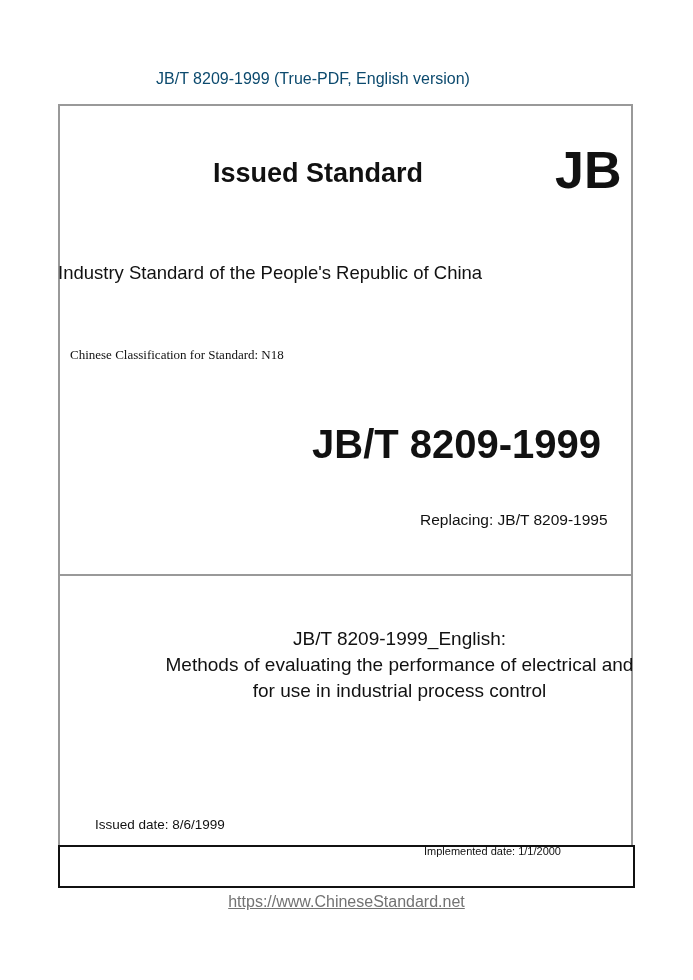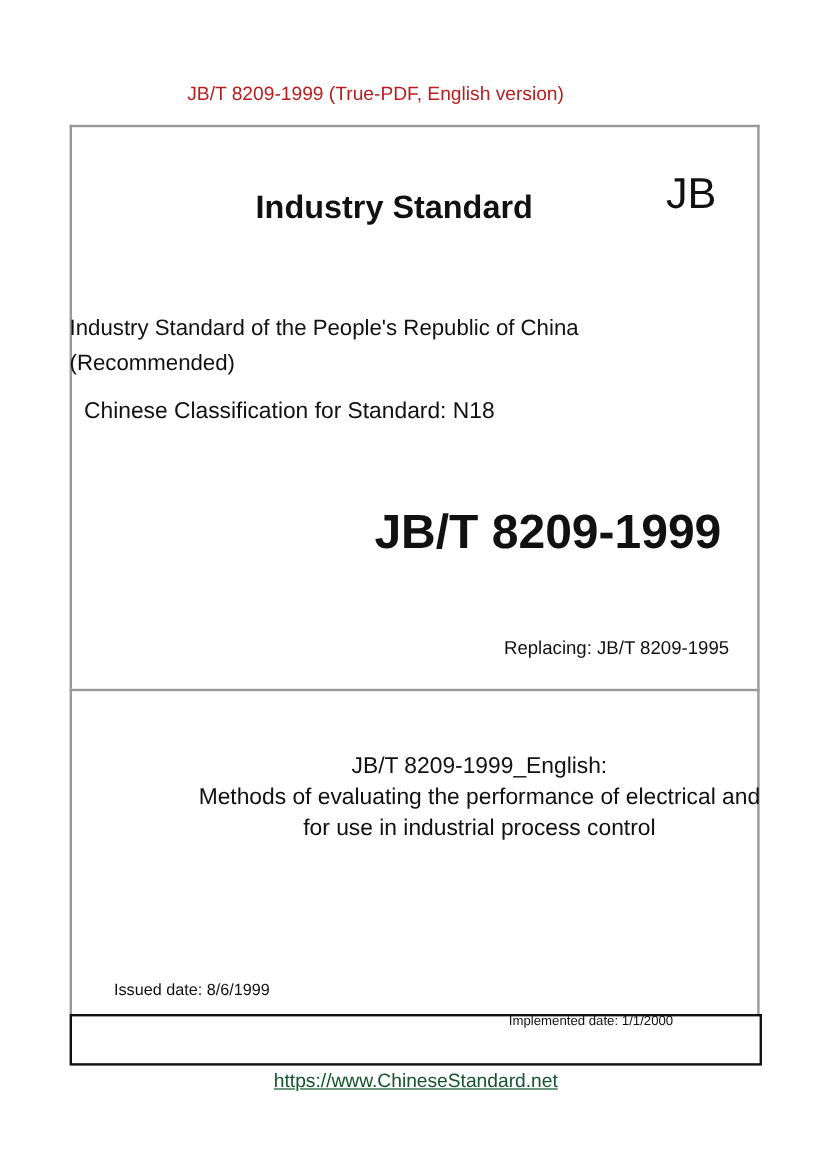--- a/index.html
+++ b/index.html
@@ -1,55 +1,54 @@
 <!DOCTYPE html>
 <html><head>
   <meta charset="utf-8">
   <style>
     html, body { margin: 0; padding: 0; background: #ffffff; }
     body { width: 693px; height: 980px; position: relative; overflow: hidden;
       font-family: "Liberation Sans", sans-serif; color: #111; }
     .header-line { position: absolute; top: 70px; left: 0; width: 626px; text-align: center;
-      font-size: 16px; color: #b91c1c; }
+      font-size: 16px; color: #0c4a6e; }
     .frame { position: absolute; left: 58px; top: 104px; width: 575px; height: 470px;
       border: 2px solid #999; border-bottom: none; box-sizing: border-box; }
     .frame2 { position: absolute; left: 58px; top: 574px; width: 575px; height: 272px;
       border: 2px solid #999; border-bottom: none; box-sizing: border-box; }
     .blackbox { position: absolute; left: 58px; top: 845px; width: 577px; height: 43px;
       border: 2px solid #111; box-sizing: border-box; }
     .title-cs { position: absolute; top: 158px; left: 213px; font-size: 27px; font-weight: bold; }
-    .title-jb { position: absolute; top: 140px; left: 555px; font-size: 36px; font-weight: normal; }
+    .title-jb { position: absolute; top: 140px; left: 555px; font-size: 52px; font-weight: bold; }
     .industry { position: absolute; top: 258px; left: 58px; width: 575px; 
       font-size: 18.5px; line-height: 29px; }
-    .classif { position: absolute; top: 332px; left: 70px; font-size: 19px; }
+    .classif { position: absolute; top: 347px; left: 70px; font-size: 13px; font-family: Liberation Serif, serif; }
     .std-no { position: absolute; top: 422px; left: 312px; font-size: 40px; font-weight: bold; }
-    .replacing { position: absolute; top: 532px; left: 420px; font-size: 15.5px; }
+    .replacing { position: absolute; top: 511px; left: 420px; font-size: 15.5px; }
     .doc-title { position: absolute; top: 626px; left: 58px; width: 683px; text-align: center;
       font-size: 19px; line-height: 26px; }
     .issued { position: absolute; top: 817px; left: 95px; font-size: 13.5px; }
     .implemented { position: absolute; top: 845px; left: 424px; font-size: 11px; }
     .site-link { position: absolute; top: 893px; left: 0; width: 693px; text-align: center;
       font-size: 16px; color: #222; }
-    .site-link a { color: #14532d; text-decoration: underline; }
+    .site-link a { color: #737373; text-decoration: underline; }
   </style>
 </head>
 <body>
 
 <div class="header-line">JB/T 8209-1999 (True-PDF, English version)</div>
 
 <div class="frame"></div>
 <div class="frame2"></div>
 <div class="blackbox"></div>
 
-<div class="title-cs">Industry Standard</div>
+<div class="title-cs">Issued Standard</div>
 <div class="title-jb">JB</div>
 
 <div class="industry">
   <div>Industry Standard of the People's Republic of China</div>
-  <div>(Recommended)</div>
 </div>
 
 <div class="classif">Chinese Classification for Standard: N18</div>
 
 <div class="std-no">JB/T 8209-1999</div>
 
 <div class="replacing">Replacing: JB/T 8209-1995</div>
 
 <div class="doc-title">
   <div>JB/T 8209-1999_English:</div>

